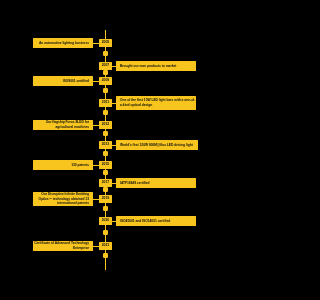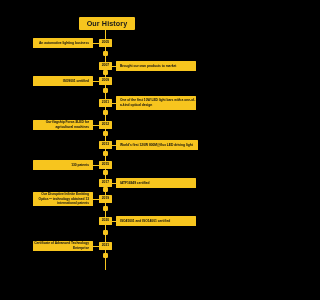--- a/index.html
+++ b/index.html
@@ -113,23 +113,20 @@
     height: 1px;
     background: #F7C51E;
     z-index: 1;
   }
 </style>
 </head>
 <body>
 
 <div id="timeline-root">
 
-  <div class="title-badge">
-    <span>Our History</span>
-  </div>
 
   <div class="spine" id="spine" style="top: 30px; height: 240px;"></div>
 
   <div id="events-layer">
       <div class="connector" style="top: 43px; left: 93px; width: 12.4px;"></div>
       <div class="event-box left" style="left: 33px; top: 38px; width: 60px; height: 10px;">
         <p>An automotive lighting business</p>
       </div>
       <div class="year-chip" style="left: 98.9px; top: 39.25px;">
         <span>2005</span>

